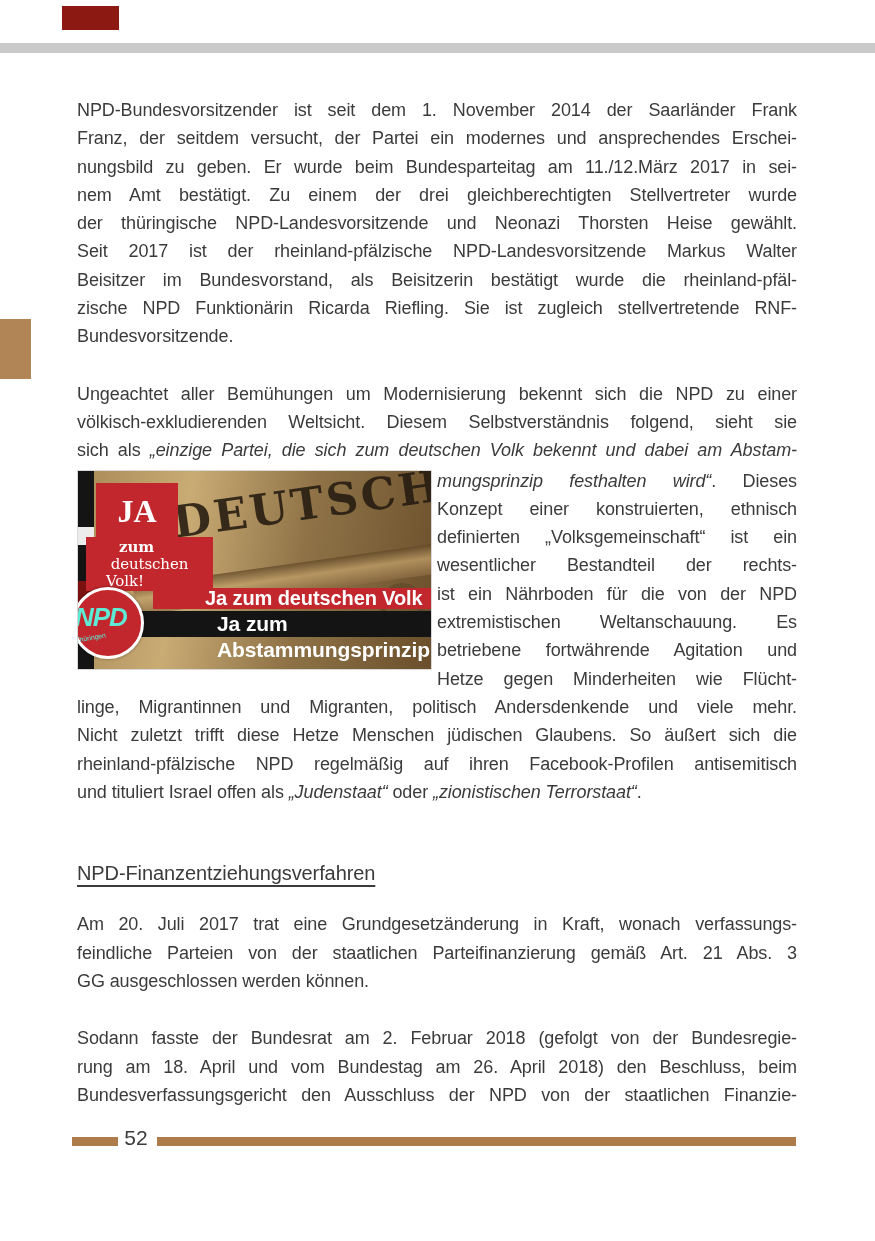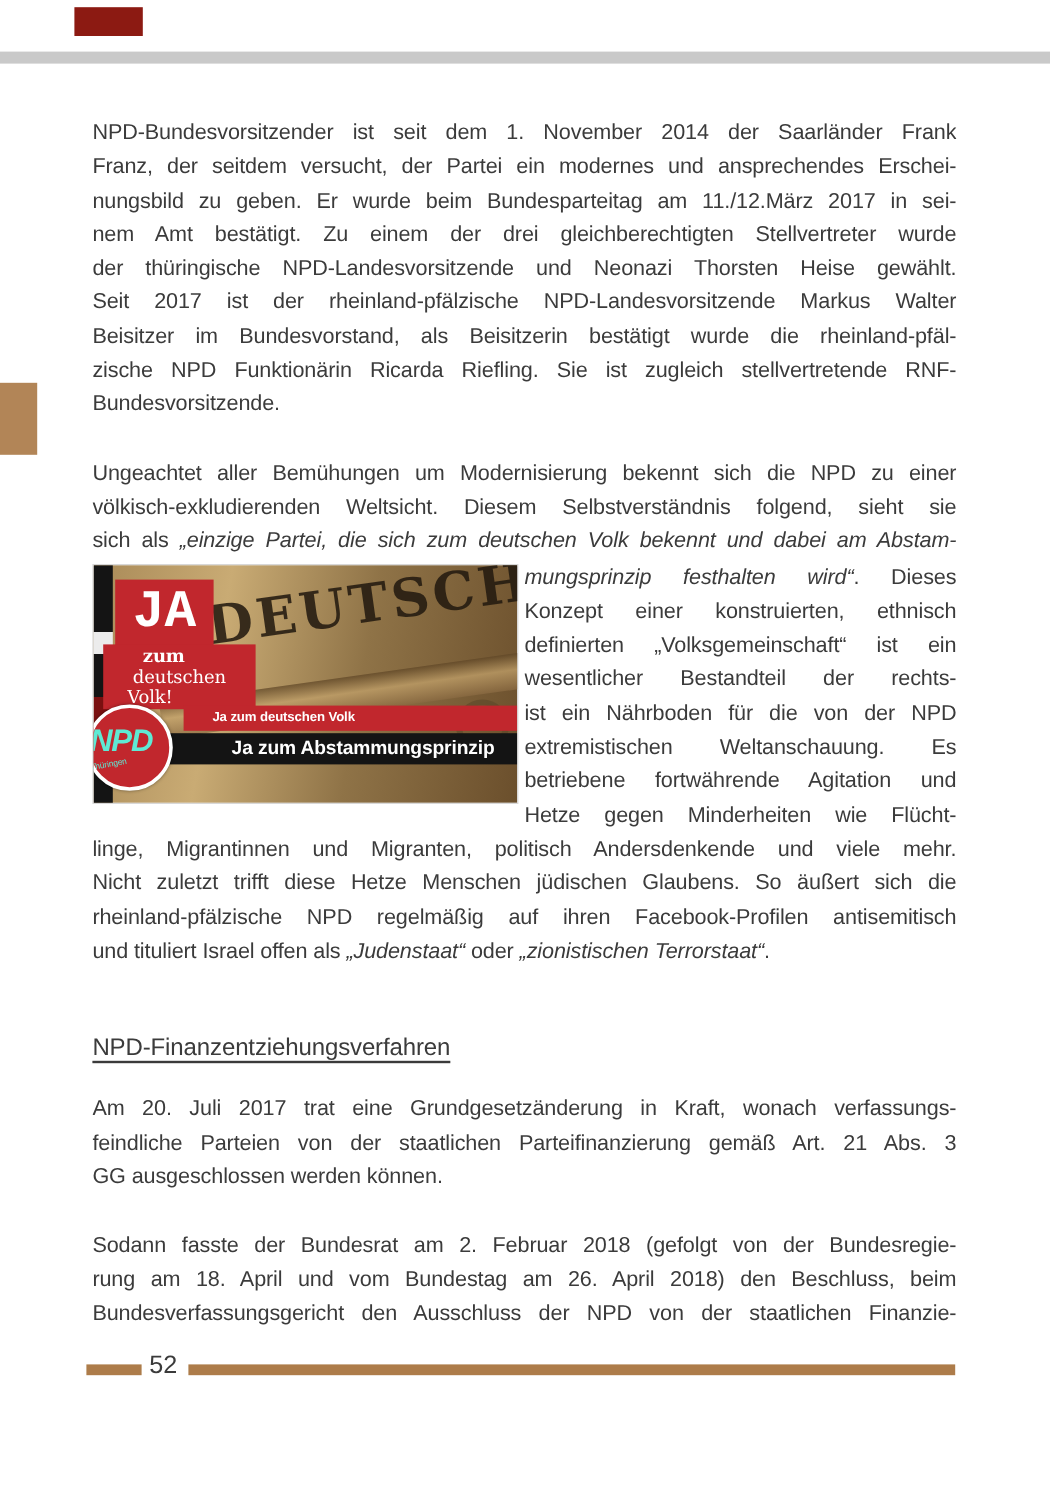--- a/index.html
+++ b/index.html
@@ -26,31 +26,31 @@
           background:linear-gradient(100deg,#a98a58,#c9ab74 30%,#8f7347 62%,#6b4f2c);}
   .flagstrip{position:absolute;left:0;top:0;width:16px;height:200px;
           background:linear-gradient(180deg,#141414 0 28%,#ececec 28% 37%,#141414 37% 55%,#7a1010 55% 70%,#141414 70% 100%);}
   .inscription{position:absolute;left:95px;top:26px;width:290px;transform:rotate(-8deg);transform-origin:left center;
           font-family:"DejaVu Serif",serif;font-weight:bold;font-size:44px;letter-spacing:3px;
           color:#241b10;opacity:.88;white-space:nowrap;}
   .molding{position:absolute;left:55px;top:92px;width:330px;height:30px;transform:rotate(-8deg);
           background:linear-gradient(180deg,#5f4626,#c3a26b 45%,#8a6a42);opacity:.75;}
   .volute{position:absolute;left:302px;top:112px;width:34px;height:34px;border:5px solid rgba(90,70,40,.55);border-radius:50%;}
   .ja-box1{position:absolute;left:18px;top:12px;width:82px;height:56px;background:#c1272d;
-          color:#fff;font-family:Liberation Mono, monospace;font-weight:bold;font-size:44px;
+          color:#fff;font-family:Liberation Serif, serif;font-weight:bold;font-size:32px;
           text-align:center;line-height:56px;}
   .ja-box2{position:absolute;left:8px;top:66px;width:127px;height:54px;background:#c1272d;
           color:#fff;font-family:"DejaVu Serif",serif;font-size:15px;line-height:17px;padding-top:2px;box-sizing:border-box;}
   .ja-box2 .zl{text-align:center;padding-right:26px;font-weight:bold;}
   .ja-box2 .dl{text-align:center;}
   .ja-box2 .vl{text-align:left;padding-left:20px;}
   .slogans{position:absolute;left:55px;top:117px;right:0;}
   .band{color:#fff;font-weight:bold;box-sizing:border-box;}
-  .band.red{height:21px;line-height:21px;font-size:11px;background:#c1272d;margin-left:20px;margin-bottom:2px;padding-left:24px;}
-  .band.black1{height:26px;line-height:26px;font-size:16px;background:#141414;margin-left:8px;margin-bottom:3px;padding-left:52px;}
+  .band.red{height:21px;line-height:21px;font-size:20px;background:#c1272d;margin-left:20px;margin-bottom:2px;padding-left:52px;}
+  .band.black1{height:26px;line-height:26px;font-size:21px;background:#141414;margin-left:8px;margin-bottom:3px;padding-left:76px;}
   .band.black2{height:26px;line-height:26px;font-size:17px;background:#141414;margin-left:14px;padding-left:48px;}
   .badge{position:absolute;left:-6px;top:116px;width:66px;height:66px;border-radius:50%;
           background:#c1272d;border:3px solid #ffffff;box-shadow:0 0 3px rgba(0,0,0,.45);
           color:#5eead4;}
   .badge .npd{font-style:italic;font-weight:bold;font-size:26px;margin-top:12px;letter-spacing:-1px;}
   .badge .sub{font-size:7px;transform:rotate(-10deg);margin-top:-2px;}
   
   .ft-bar-s{position:absolute;left:72px;top:1137px;width:46px;height:9px;background:#ad7c4a;}
   .ft-bar-l{position:absolute;left:157px;top:1137px;width:639px;height:9px;background:#ad7c4a;}
   .ft-num{position:absolute;left:118px;top:1126px;width:36px;text-align:center;font-size:21px;color:#3b3b3b;}

